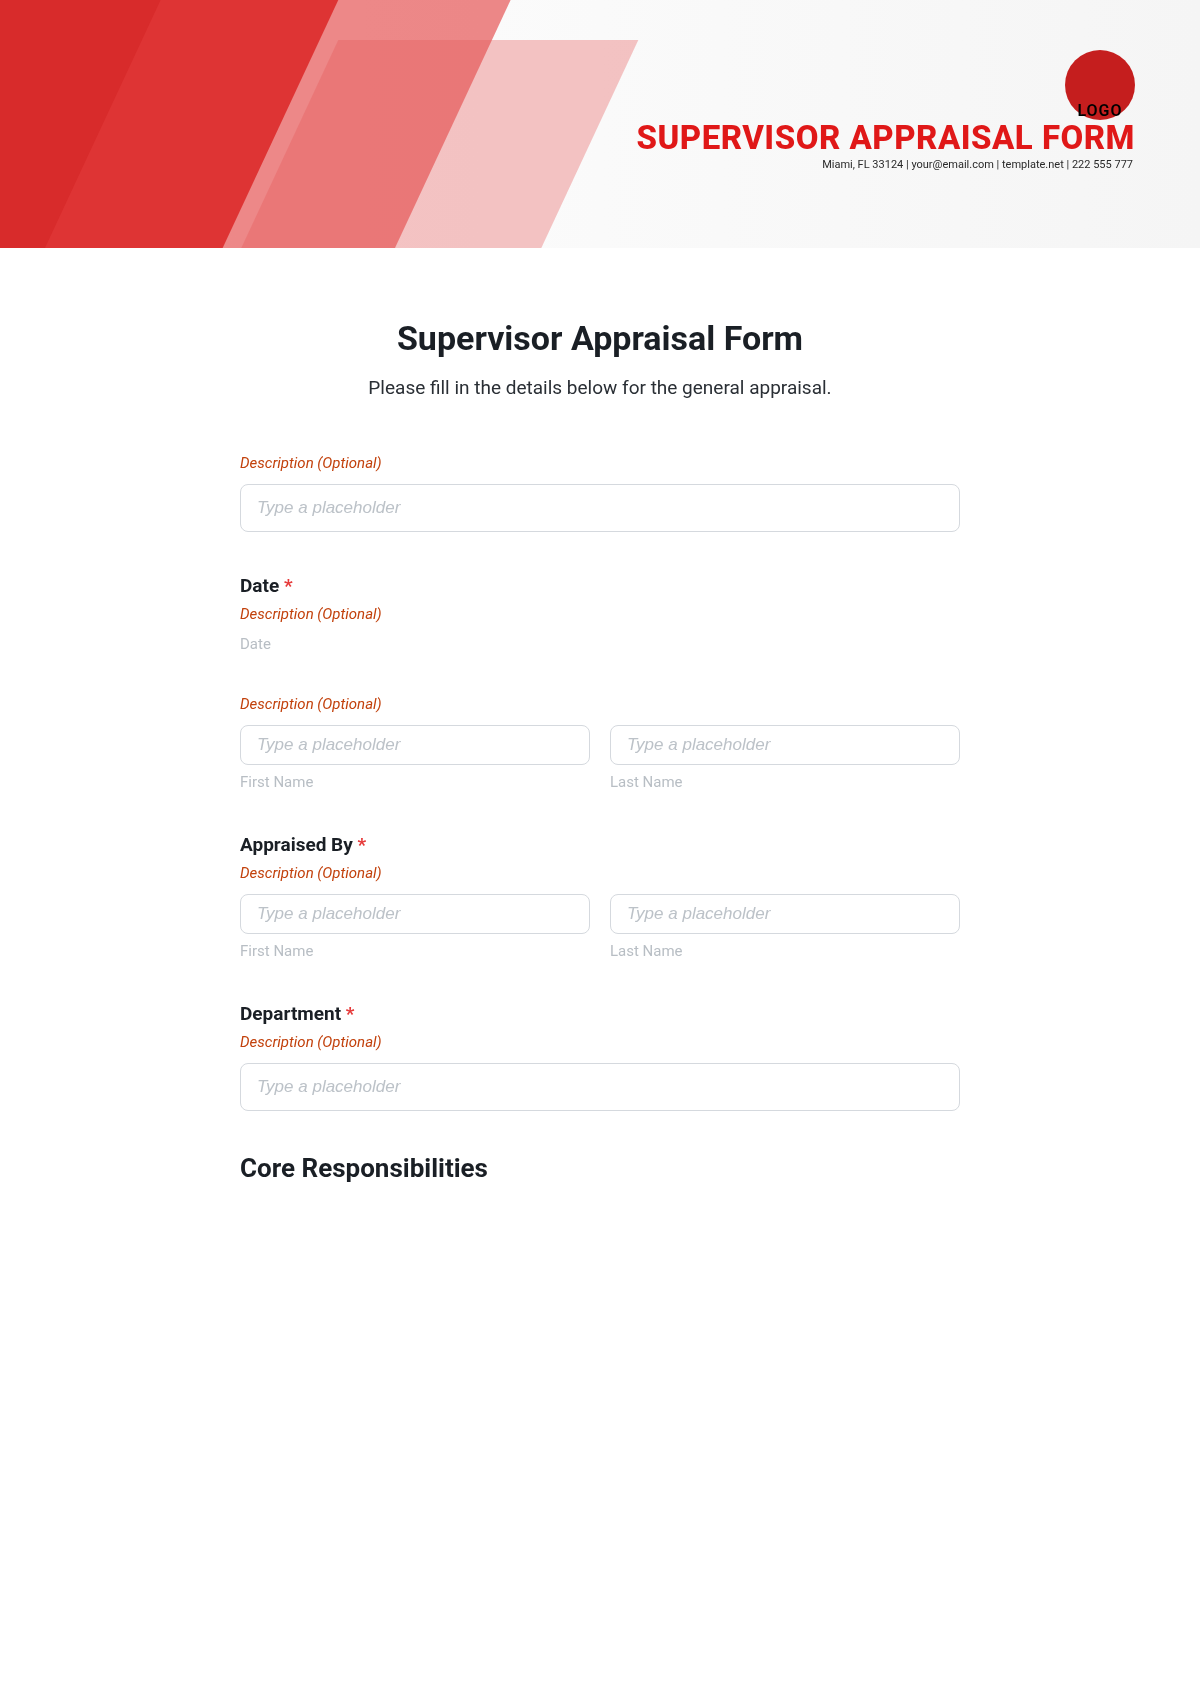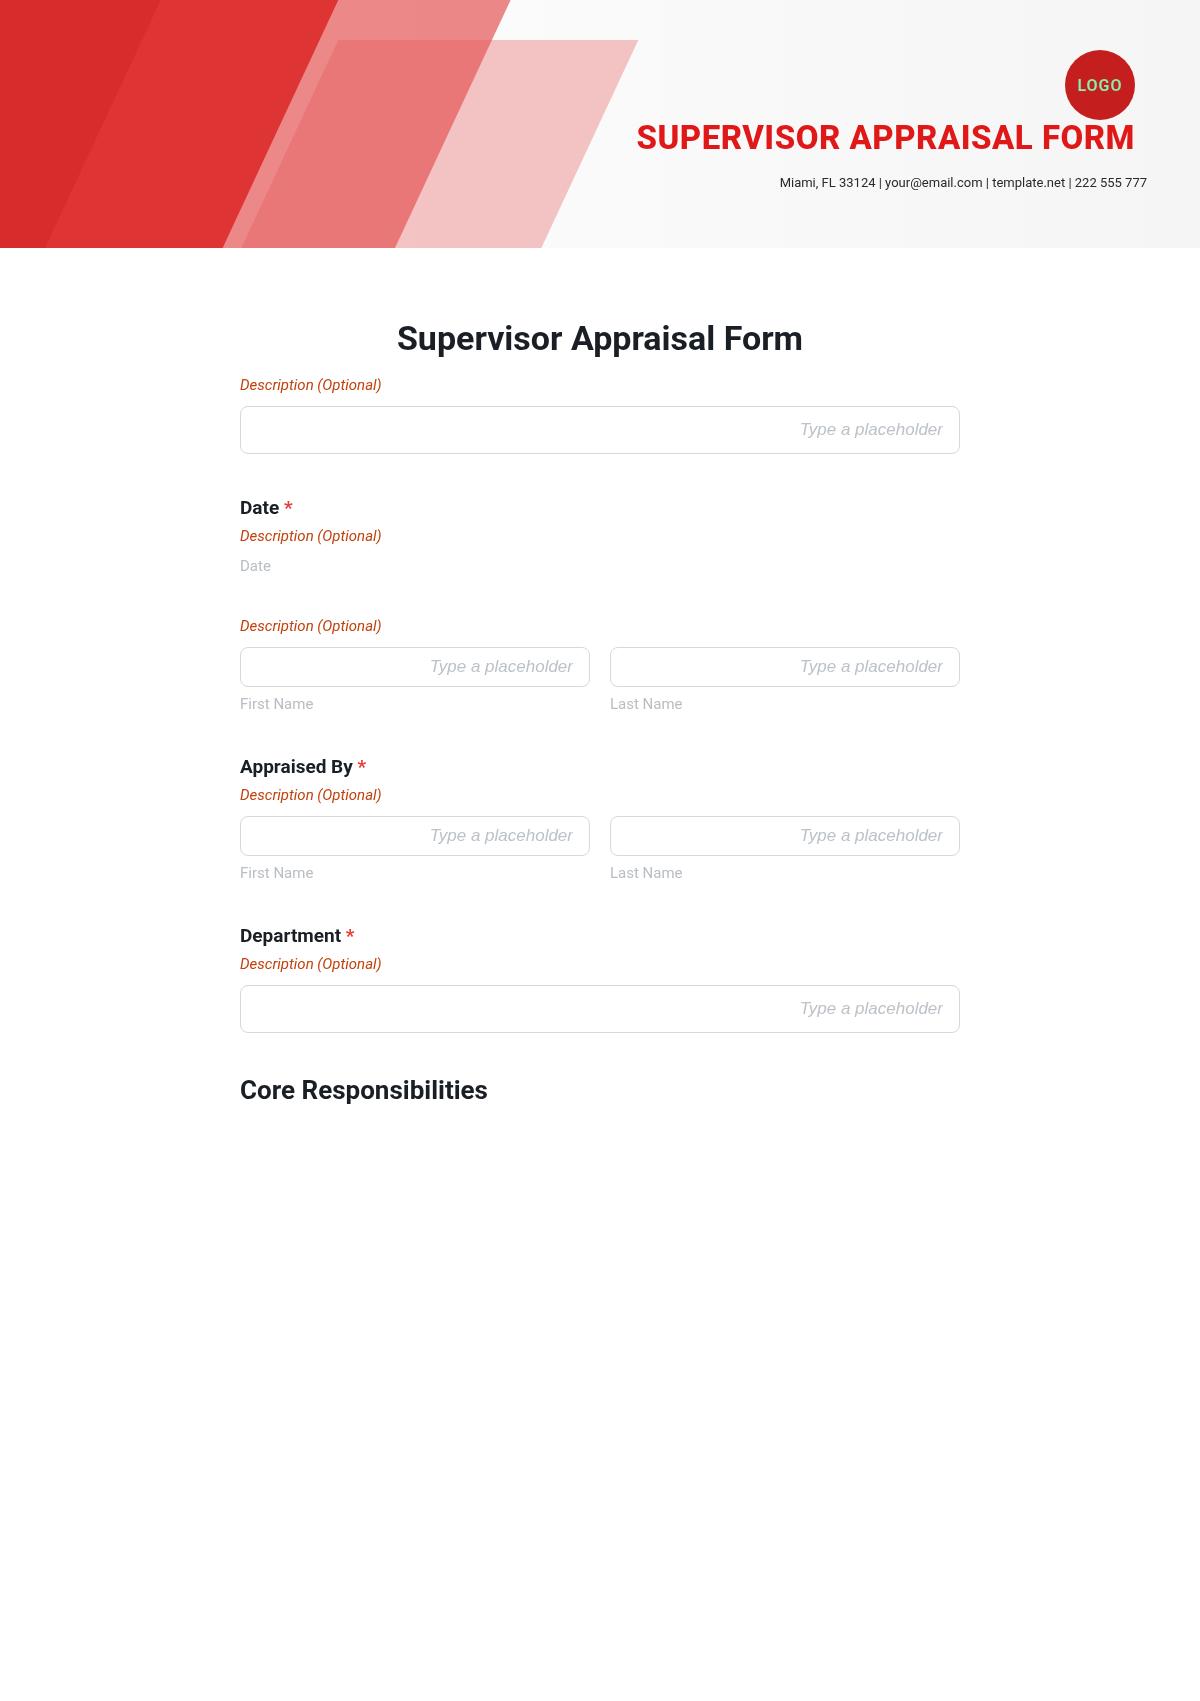--- a/index.html
+++ b/index.html
@@ -42,42 +42,41 @@
   background: #e55a5a;
   transform: skewX(-25deg);
   opacity: 0.35;
 }
 .logo-circle {
   position: absolute;
   top: 50px; right: 65px;
   width: 70px; height: 70px;
   border-radius: 50%;
   background: #c51e1e;
-  color: #86efac;
+  color: #000000;
   display: flex;
-  align-items: center;
+  align-items: flex-end;
   justify-content: center;
   font-weight: 600;
   font-size: 16px;
   letter-spacing: 1px;
 }
 .header-title {
   position: absolute;
   top: 118px; right: 65px;
   color: #e01818;
   font-size: 33px;
   font-weight: 800;
   letter-spacing: 0.5px;
 }
 .header-contact {
   position: absolute;
-  top: 158px; right: 53px;
+  top: 158px; right: 67px;
   color: #2a2a2a;
-  font-size: 13px;
-  margin-top: 17px;
+  font-size: 11px;
 }
 
 .form-wrap {
   max-width: 720px;
   margin: 0 auto;
   padding: 70px 0 40px;
 }
 .form-title {
   text-align: center;
   font-size: 34px;
@@ -110,21 +109,20 @@
 .input {
   width: 100%;
   height: 48px;
   border: 1px solid #d5d9de;
   border-radius: 8px;
   padding: 0 16px;
   font-size: 17px;
   font-style: italic;
   color: #1a1f25;
   background: #fff;
-  text-align: right;
 }
 .input::placeholder { color: #bcc2c8; font-style: italic; }
 .input.date-ph { font-style: normal; color: #1a1f25; }
 .sub-label {
   font-size: 15px;
   color: #b8bec4;
   margin-top: 8px;
 }
 .row-2 {
   display: flex;
@@ -154,20 +152,21 @@
   </div>
   <div class="logo-circle">
     <span>LOGO</span>
   </div>
   <div class="header-title">SUPERVISOR APPRAISAL FORM</div>
   <div class="header-contact">Miami, FL 33124 | your@email.com | template.net | 222 555 777</div>
 </div>
 
 <div class="form-wrap">
   <h1 class="form-title">Supervisor Appraisal Form</h1>
+  <p class="form-subtitle">Please fill in the details below for the general appraisal.</p>
 
   <div class="field">
     <div class="field-desc">Description (Optional)</div>
     <input class="input" placeholder="Type a placeholder" style="">
   </div>
 
   <div class="field">
     <div class="field-label">
       <span>Date</span>
       <span class="req">*</span>

